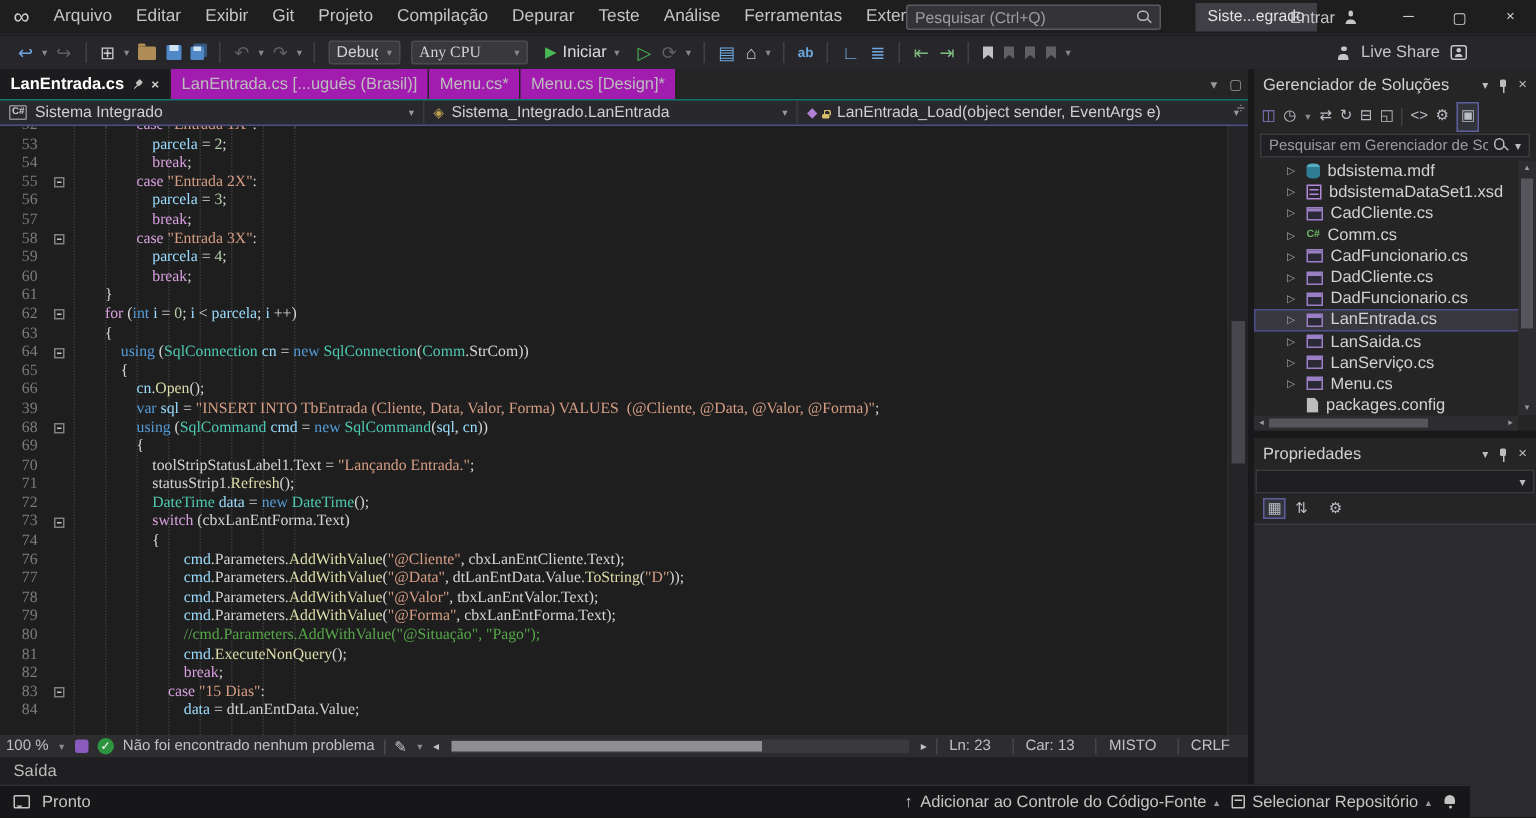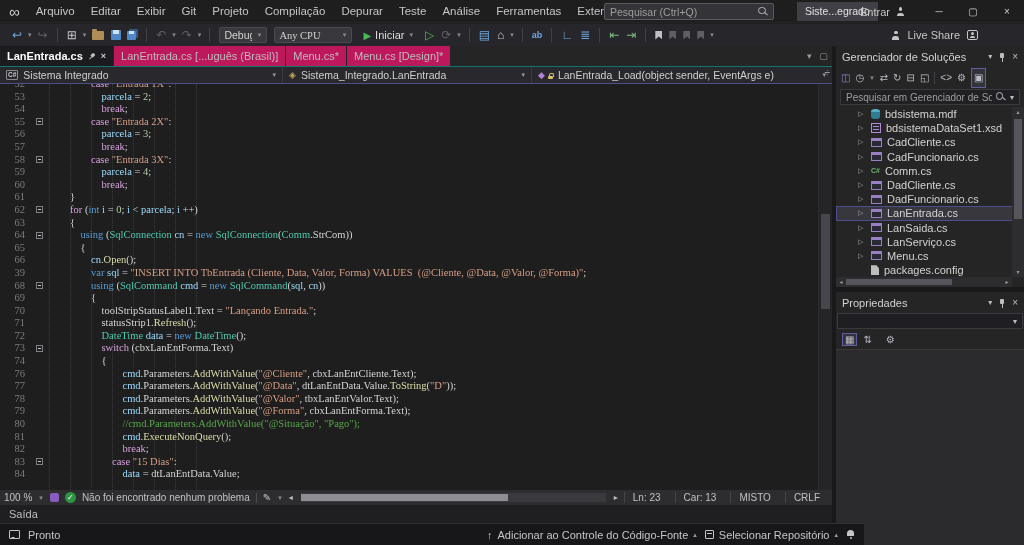--- a/index.html
+++ b/index.html
@@ -59,21 +59,21 @@
 .screen-icon::after{content:"";position:absolute;left:1px;bottom:-3px;width:0;height:0;border:2px solid transparent;border-top-color:#c5c5c5}
 .health-icon{width:9px;height:9px;border-radius:2px;background:#8a5bbf;display:inline-block}
 .check-circle{width:11px;height:11px;border-radius:50%;background:#2d9440;color:#fff;font-size:8px;line-height:11px;text-align:center;display:inline-block}
 .lock{width:5px;height:6px;position:relative;display:inline-block;margin-left:-2px;margin-bottom:-2px}
 .lock::before{content:"";position:absolute;left:0;bottom:0;width:5px;height:3.5px;background:#d8c06a;border-radius:1px}
 .lock::after{content:"";position:absolute;left:1px;top:0;width:3px;height:3px;border:1px solid #d8c06a;border-bottom:none;border-radius:2px 2px 0 0}
 
 
 #editor-group{position:absolute;left:0;top:46px;width:832px;height:477px}
 #tabbar{position:absolute;left:0;top:0;width:832px;height:20px;background:#252526;display:flex;align-items:stretch}
-.tab{display:flex;align-items:center;gap:5px;padding:0 7px;font-size:11px;background:#be185d;color:#bdbdbd;margin-right:1px;white-space:nowrap}
+.tab{display:flex;align-items:center;gap:5px;padding:0 7px;font-size:11px;background:#a21caf;color:#bdbdbd;margin-right:1px;white-space:nowrap}
 .tab.active{background:#1c1c1e;color:#fff;font-weight:bold}
 .tab .tclose{font-size:9px;color:#cfcfcf}
 .tab .tpin{transform:rotate(45deg) scale(.8)}
 #tab-right{position:absolute;right:4px;top:0;height:20px;display:flex;align-items:center;gap:8px;color:#9a9a9e;font-size:9px}
 #navbar{position:absolute;left:0;top:20px;width:832px;height:18px;background:#29292d;border-top:1px solid #0f766e;border-bottom:1px solid #4f4f87;display:flex;align-items:center}
 .crumb{display:flex;align-items:center;gap:5px;font-size:10.5px;color:#cfcfcf;padding:0 6px;height:100%;border-right:1px solid #3a3a40;overflow:hidden;white-space:nowrap}
 .crumb .chev{margin-left:auto;font-size:7px;color:#9a9a9e}
 .cs-badge{font-size:6.5px;font-weight:bold;border:1px solid #8a8a90;border-radius:1px;padding:0 1px;color:#cfcfcf;line-height:8px}
 .class-glyph{color:#c5a452;font-size:9px}
 .method-glyph{color:#b180d7;font-size:9px}
@@ -135,21 +135,21 @@
 #se-hthumb{position:absolute;left:10px;top:2px;height:6px;width:60%;background:#55555b}
 .se-harr{position:absolute;top:0;width:10px;height:10px;font-size:6px;color:#9a9a9e;text-align:center;line-height:10px}
 #panel-split{height:5px;background:#19191b}
 #props-combo{height:16px;margin:0 1px;background:#1f1f23;border:1px solid #3a3a3e;display:flex;align-items:center;justify-content:flex-end;padding:0 5px;font-size:8px;color:#bdbdbd}
 #props-toolbar{height:20px;display:flex;align-items:center;gap:6px;padding:0 6px}
 .ppi{font-size:10px;color:#bcbcc4}
 .ppi.boxed{border:1px solid #5f5fa0;background:#33333c;padding:0 2px}
 #props-content{height:196px;background:#2b2b2e;border-top:1px solid #3a3a3e}
 
 
-#statusbar{position:absolute;left:0;top:523px;width:864px;height:22px;background:#17171a;border-top:1px solid #303034;display:flex;align-items:center;font-size:11px;color:#c5c5c5;padding:0 9px;gap:8px}
+#statusbar{position:absolute;left:0;top:523px;width:980px;height:22px;background:#17171a;border-top:1px solid #303034;display:flex;align-items:center;font-size:11px;color:#c5c5c5;padding:0 9px;gap:8px}
 #statusbar .grow{flex:1}
 .sb-item{display:flex;align-items:center;gap:5px;white-space:nowrap}
 .sb-chev{font-size:7px;color:#9a9a9e}
 .repo-icon{width:9px;height:9px;border:1px solid #c5c5c5;border-radius:1px;position:relative;display:inline-block}
 .repo-icon::before{content:"";position:absolute;left:1px;top:2px;width:5px;height:1px;background:#c5c5c5}
 </style>
 </head>
 <body>
 
 <div id="app">
@@ -398,27 +398,27 @@
           <span class="ticon i-xsd"></span>
           <span>bdsistemaDataSet1.xsd</span>
         </div>
         <div class="trow">
           <span class="tarrow">▷</span>
           <span class="ticon i-form"></span>
           <span>CadCliente.cs</span>
         </div>
         <div class="trow">
           <span class="tarrow">▷</span>
-          <span class="ticon i-form"></span>
-          <span>CadFuncionario.cs</span>
-        </div>
-        <div class="trow">
-          <span class="tarrow">▷</span>
           <span class="ticon i-cs">C#</span>
           <span>Comm.cs</span>
+        </div>
+        <div class="trow">
+          <span class="tarrow">▷</span>
+          <span class="ticon i-form"></span>
+          <span>CadFuncionario.cs</span>
         </div>
         <div class="trow">
           <span class="tarrow">▷</span>
           <span class="ticon i-form"></span>
           <span>DadCliente.cs</span>
         </div>
         <div class="trow">
           <span class="tarrow">▷</span>
           <span class="ticon i-form"></span>
           <span>DadFuncionario.cs</span>

